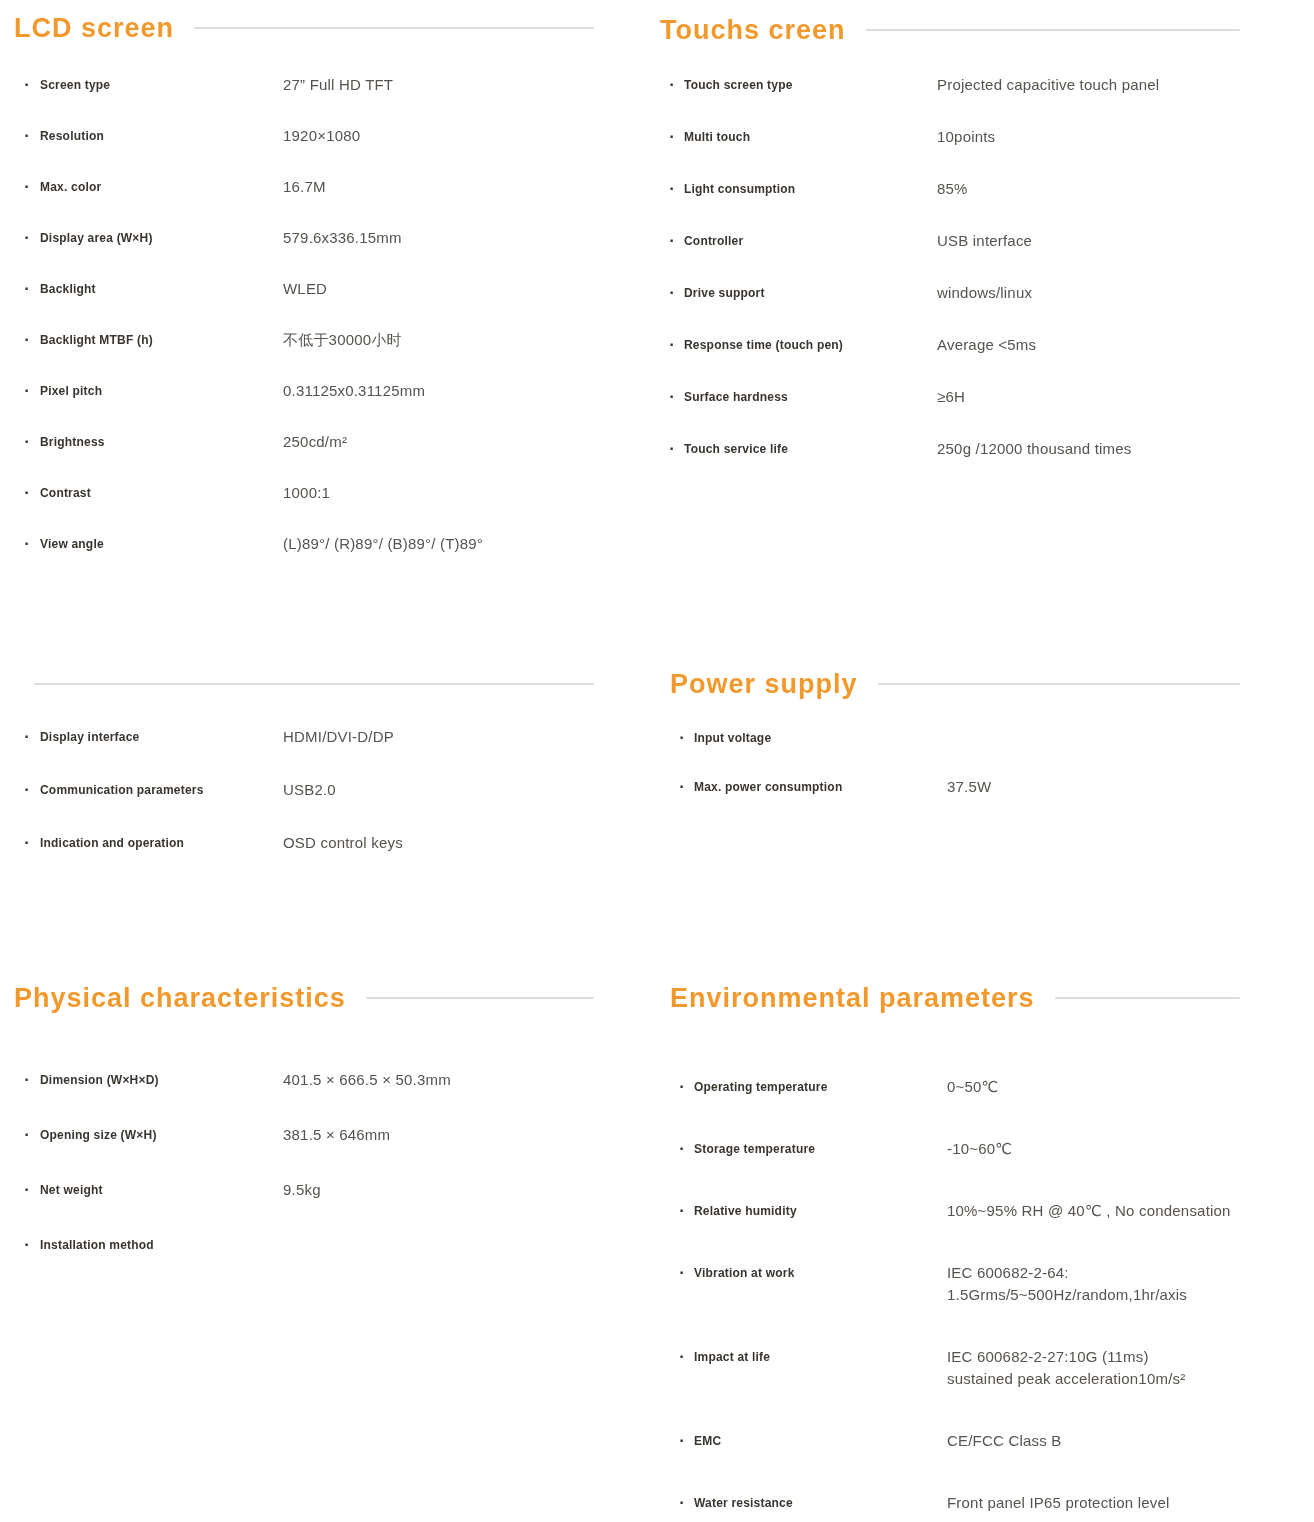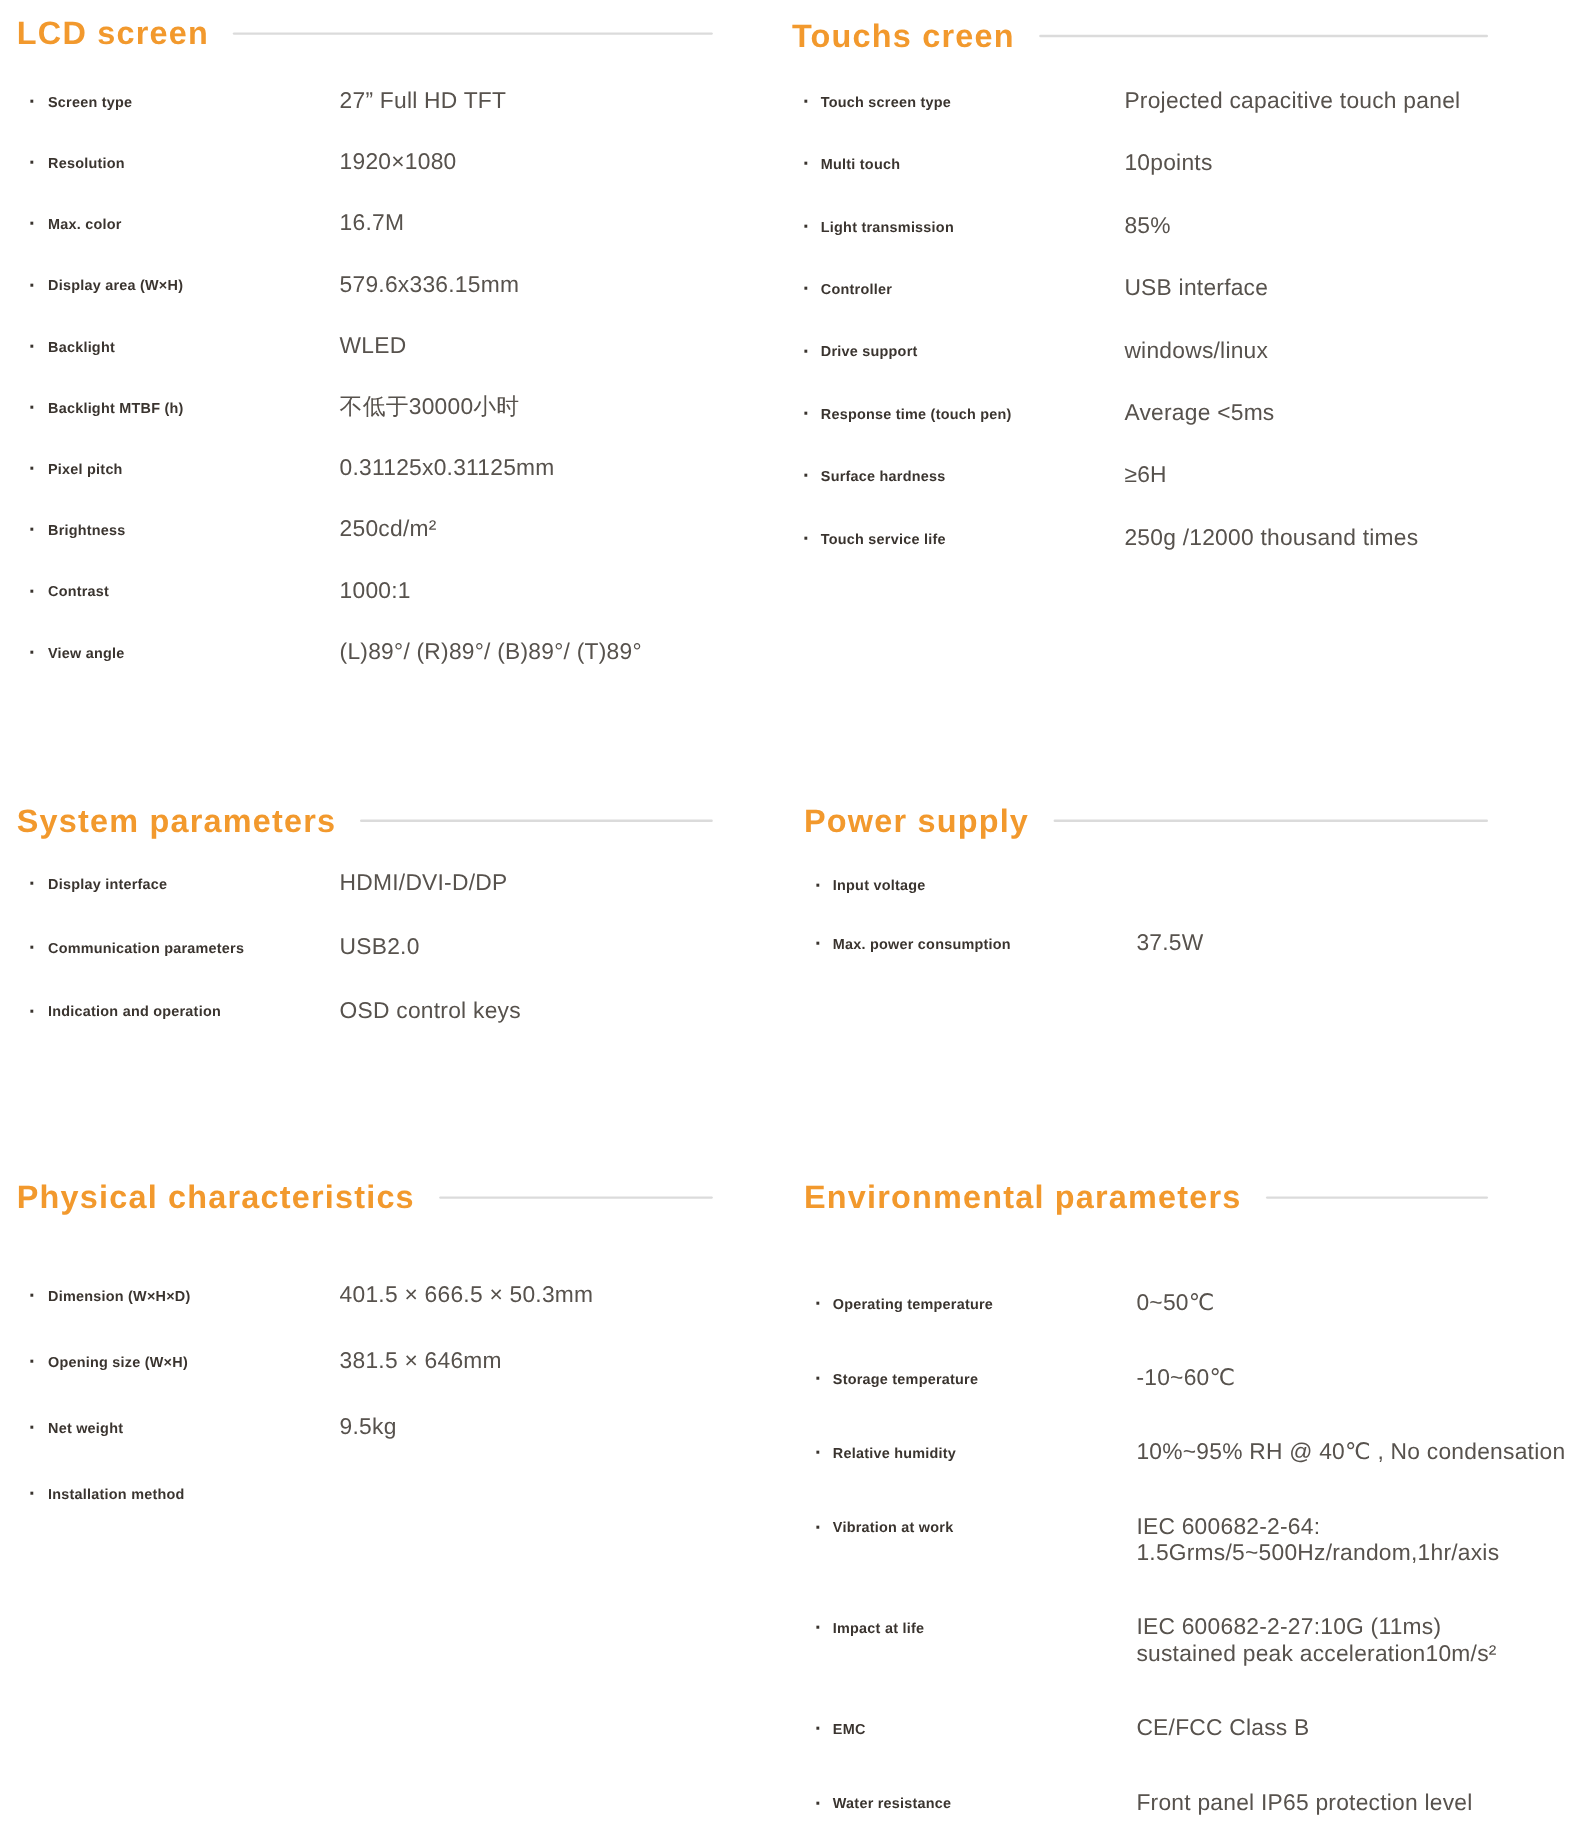--- a/index.html
+++ b/index.html
@@ -27,21 +27,21 @@
   .sec-right .row{grid-template-columns:24px 253px 1fr;}
   .bullet{
     font-weight:bold;color:var(--label);font-size:17px;line-height:22px;
     text-align:center;
   }
   .label{
     font-weight:bold;color:var(--label);font-size:12px;line-height:22px;
     letter-spacing:0.2px;white-space:nowrap;
   }
   .value{
-    color:var(--value);font-size:19px;line-height:22px;
+    color:var(--value);font-size:15px;line-height:22px;
     white-space:pre-line;letter-spacing:0.2px;
   }
 
   
   #sec-lcd{left:14px;top:12px;width:580px;}
   #sec-lcd .sec-h{width:580px;}
   #sec-lcd .rows{margin-top:30px;gap:29px;}
 
   #sec-touch{left:660px;top:14px;width:654px;}
   #sec-touch .sec-h{width:580px;align-items:center;}
@@ -136,21 +136,21 @@
         <span class="label">Touch screen type</span>
         <span class="value">Projected capacitive touch panel</span>
       </div>
     <div class="row">
         <span class="bullet">·</span>
         <span class="label">Multi touch</span>
         <span class="value">10points</span>
       </div>
     <div class="row">
         <span class="bullet">·</span>
-        <span class="label">Light transmission</span>
+        <span class="label">Light consumption</span>
         <span class="value">85%</span>
       </div>
     <div class="row">
         <span class="bullet">·</span>
         <span class="label">Controller</span>
         <span class="value">USB interface</span>
       </div>
     <div class="row">
         <span class="bullet">·</span>
         <span class="label">Drive support</span>
@@ -169,21 +169,20 @@
     <div class="row">
         <span class="bullet">·</span>
         <span class="label">Touch service life</span>
         <span class="value">250g /12000 thousand times</span>
       </div>
   </div>
 </section>
 
 <section class="sec sec-left" id="sec-system">
   <div class="sec-h">
-    <span class="sec-title">System parameters</span>
     <div class="sec-line"></div>
   </div>
   <div class="rows">
     <div class="row">
         <span class="bullet">·</span>
         <span class="label">Display interface</span>
         <span class="value">HDMI/DVI-D/DP</span>
       </div>
     <div class="row">
         <span class="bullet">·</span>

